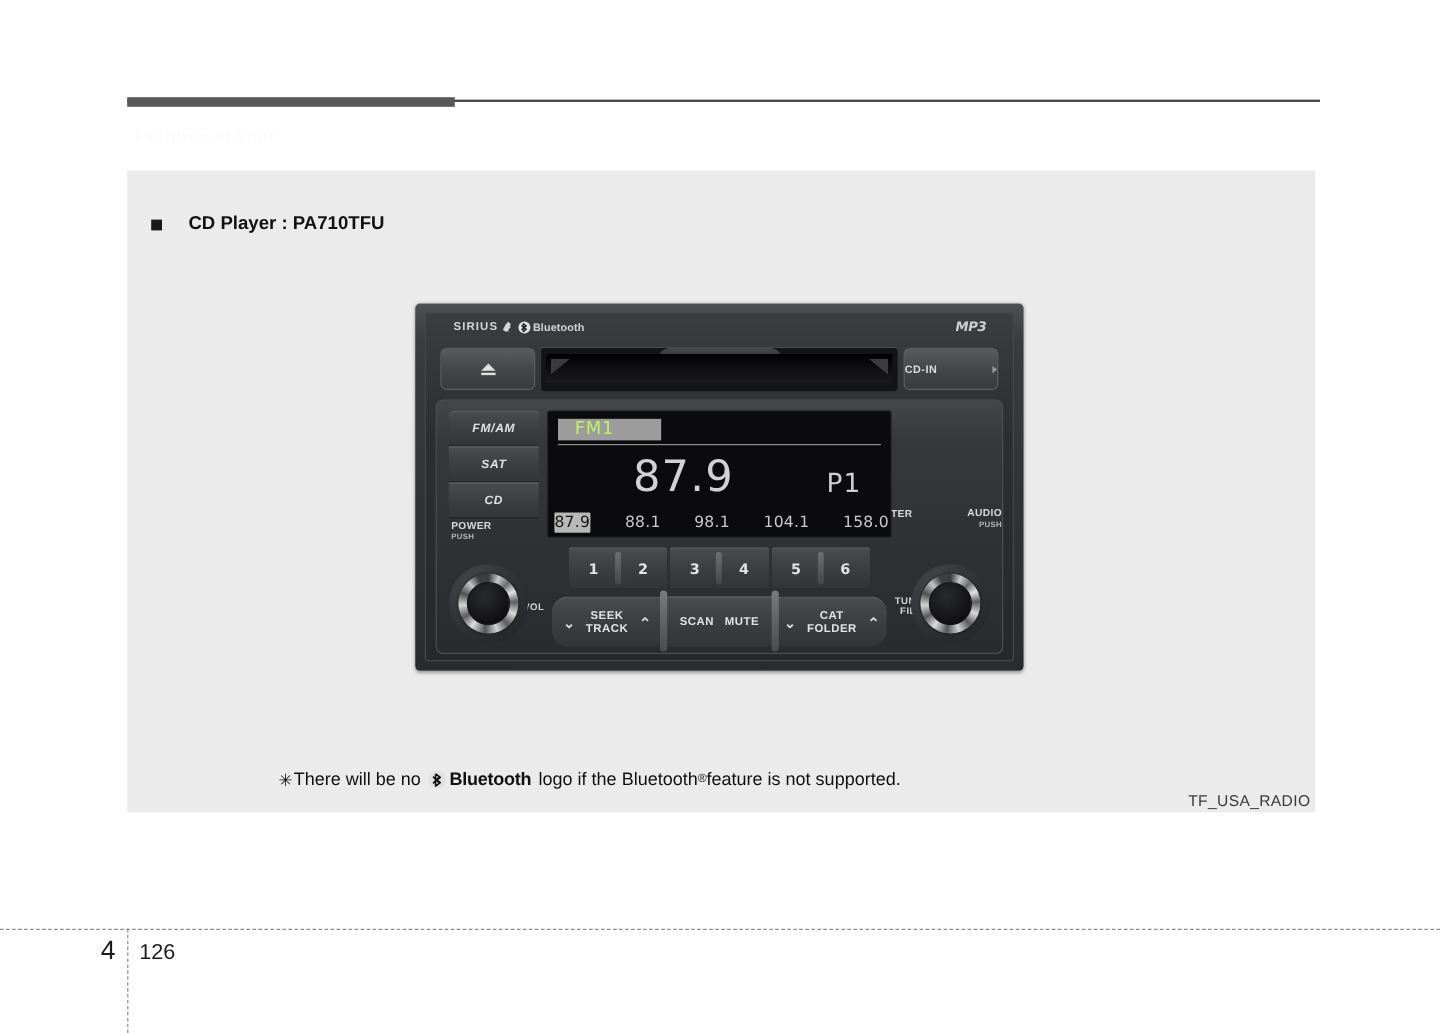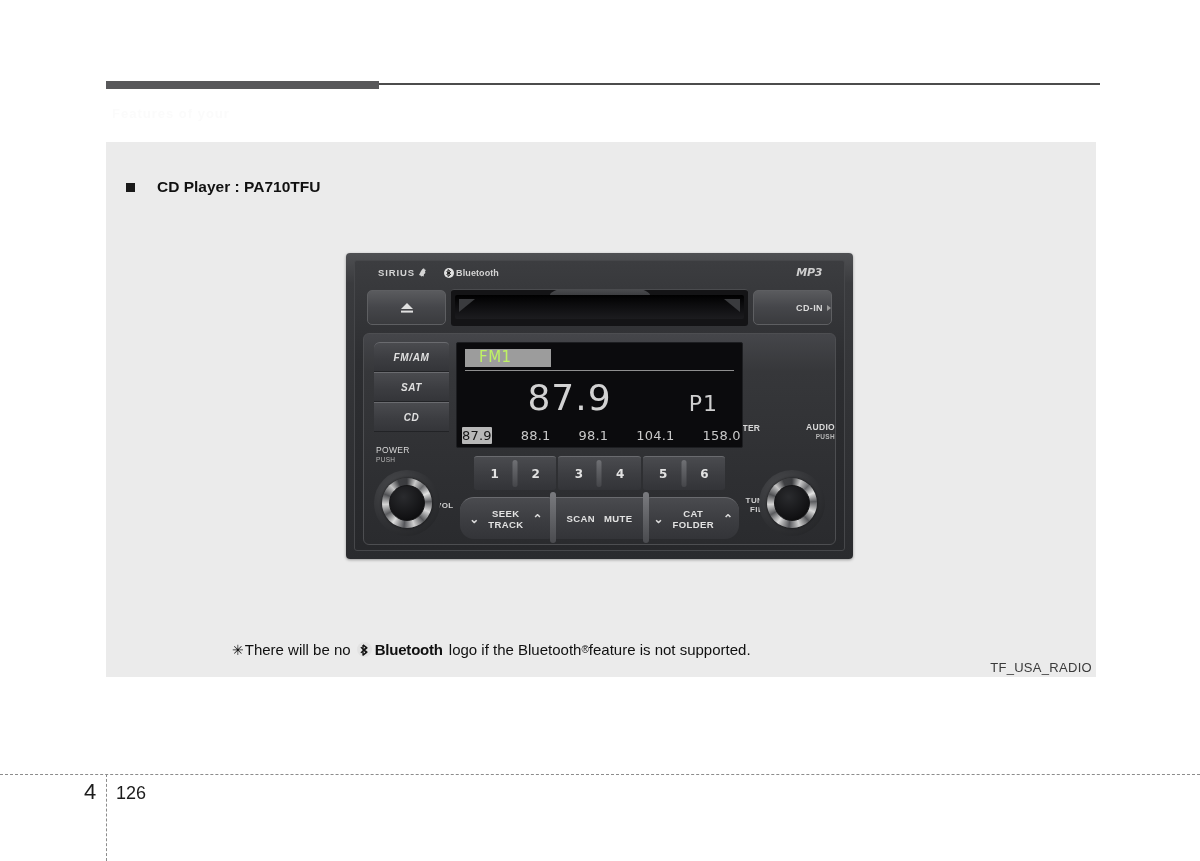--- a/index.html
+++ b/index.html
@@ -117,21 +117,21 @@
     position: absolute;
     left: 0; top: 0; right: 0;
     height: 26px;
   }
   .brand-left {
     position: absolute;
     left: 23px;
     top: 6px;
     display: flex;
     align-items: center;
-    gap: 16px;
+    gap: 4px;
   }
   .sirius-logo {
     display: flex;
     align-items: center;
     gap: 2px;
     font-size: 9.5px;
     font-weight: bold;
     color: #d4d4d4;
     letter-spacing: 0.9px;
   }
@@ -224,21 +224,21 @@
     background: linear-gradient(180deg, #55565a, #3c3d40);
     border-radius: 50% 50% 0 0 / 100% 100% 0 0;
   }
   .cdin-btn {
     position: absolute;
     right: 0; top: 3px;
     width: 77px; height: 33px;
     border-radius: 5px;
     background: linear-gradient(180deg, #5a5b5e 0%, #45464a 50%, #3a3b3e 100%);
     border: 1px solid #5e5f62;
-    display: flex; align-items: center; justify-content: flex-end;
+    display: flex; align-items: center; justify-content: space-between;
     gap: 4px;
     font-size: 9px; font-weight: bold; color: #dcdcdc;
     letter-spacing: 0.4px;
   }
   .cdin-arrow {
     width: 0; height: 0;
     border-left: 4px solid #9a9a9a;
     border-top: 3px solid transparent;
     border-bottom: 3px solid transparent;
   }
@@ -278,23 +278,23 @@
     color: #e0e0e0;
     letter-spacing: 0.6px;
     background: linear-gradient(180deg, #4a4b4f 0%, #3c3d41 55%, #343539 100%);
     border-top: 1px solid #6a6b6f;
     border-bottom: 1px solid #222326;
     font-style: italic;
   }
   .col-left .side-btn:first-child { border-radius: 6px 4px 0 0; }
   .col-right .side-btn:first-child { border-radius: 4px 6px 0 0; }
   .knob-label {
-    margin-top: 14px;
+    margin-top: 2px;
     font-size: 8.5px;
-    font-weight: normal;
+    font-weight: bold;
     color: #d8d8d8;
     line-height: 9px;
     letter-spacing: 0.3px;
   }
   .knob-label .sub {
     font-size: 6.5px;
     color: #b5b5b5;
     letter-spacing: 0.3px;
   }
   .col-left .knob-label { text-align: left; padding-left: 2px; }

